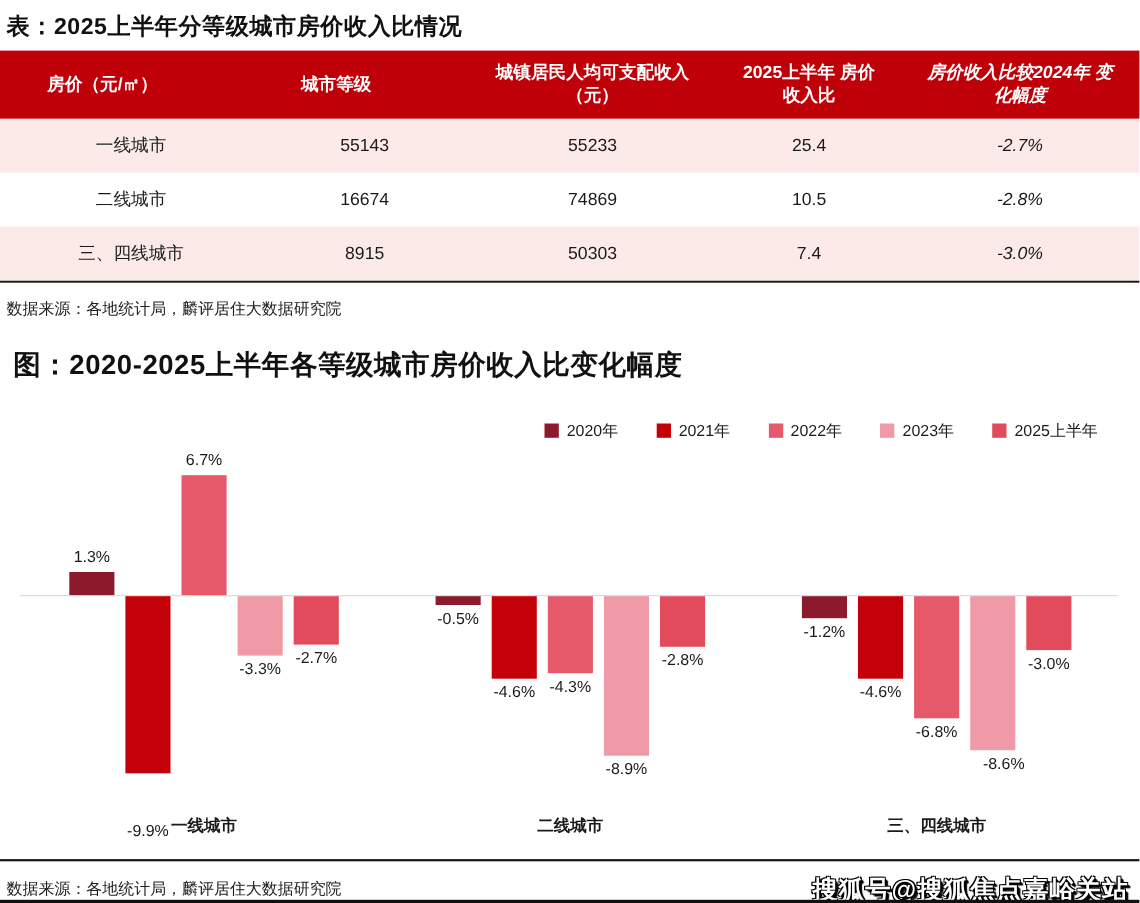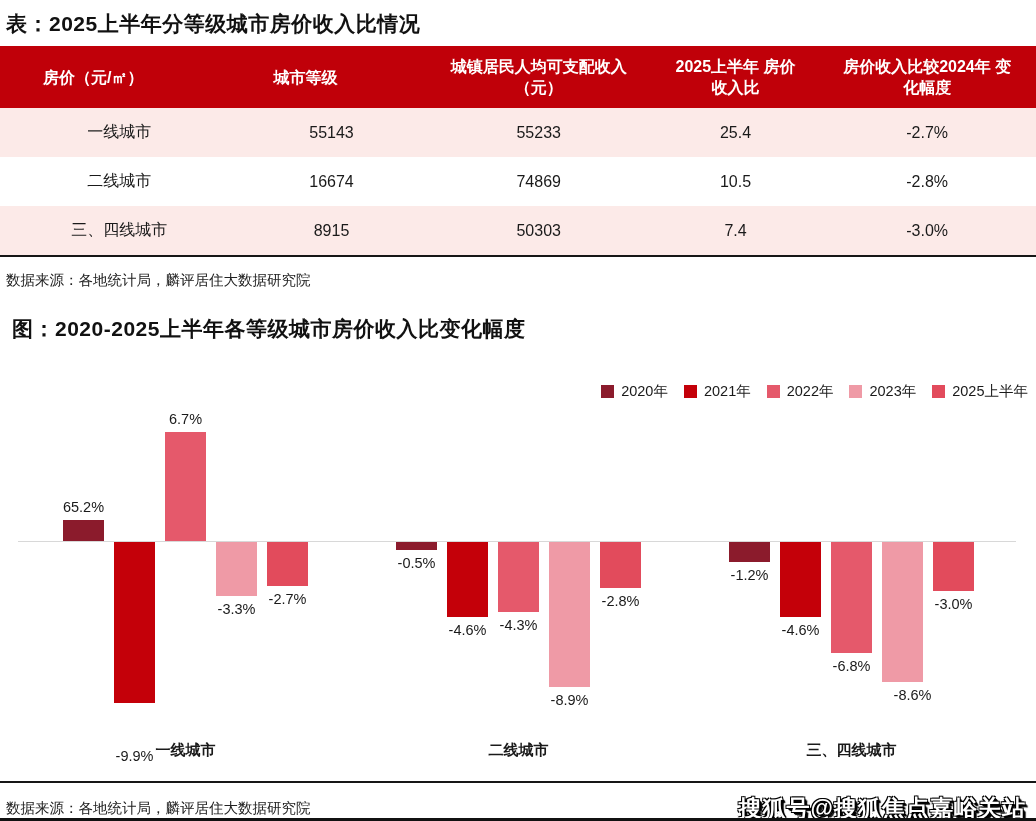--- a/index.html
+++ b/index.html
@@ -20,48 +20,48 @@
     letter-spacing: 0.5px;
   }
   
   .data-table { width: 1036px; border-bottom: 2px solid var(--divider); }
   .t-row { display: flex; width: 100%; }
   .t-cell {
     display: flex; align-items: center; justify-content: center;
     text-align: center;
   }
   .c0 { width: 23%; } .c1 { width: 18%; } .c2 { width: 22%; }
-  .c3 { width: 16%; } .c4 { width: 21%; }
+  .c3 { width: 16%; } .c4 { width: 21%; font-style: italic; }
   .t-head { background: var(--header-bg); height: 62px; }
   .t-head .t-cell {
     color: #ffffff; font-weight: bold; font-size: 16px;
     line-height: 21px; padding: 0 18px;
   }
   .t-body-row { height: 49px; font-size: 16px; color: #1a1a1a; }
   .stripe { background: var(--row-stripe); }
   .source-line {
     padding: 14px 6px 0 6px;
     height: 32px;
     font-size: 14.5px;
     color: #222;
   }
   .chart-title {
     margin-top: 26px;
     padding-left: 12px;
     height: 28px;
-    font-size: 21px;
+    font-size: 25px;
     font-weight: bold;
     color: #111;
     letter-spacing: 0.5px;
   }
   
   .chart { position: relative; margin-top: 36px; height: 402px; }
   .legend {
-    position: absolute; top: 0; right: 8px; height: 24px;
-    display: flex; align-items: center; gap: 16px; text-align: center;
+    position: absolute; top: 0; right: 38px; height: 24px;
+    display: flex; align-items: center; gap: 35px; text-align: center;
   }
   .legend-item { display: flex; align-items: center; font-size: 14.5px; color: #1a1a1a; }
   .legend-chip { width: 13px; height: 13px; margin-right: 7px; display: inline-block; }
   .plot { position: absolute; top: 28px; left: 0; width: 1036px; height: 330px; }
   .zero-line {
     position: absolute; left: 18px; right: 20px; top: 134px; height: 1px;
     background: var(--axis-line);
   }
   .bar { position: absolute; }
   .bar-label {
@@ -146,21 +146,21 @@
         <span>2023年</span>
       </div>
       <div class="legend-item">
         <span class="legend-chip" style="background: rgb(226, 75, 92);"></span>
         <span>2025上半年</span>
       </div>
     </div>
   <div class="plot">
     <div class="zero-line"></div>
   <div class="bar" style="left: 63px; width: 41px; background: rgb(139, 27, 44); height: 21.19px; top: 112.81px;"></div>
-      <div class="bar-label" style="left: 83.5px; top: 91.81px;">65.2%</div>
+      <div class="bar-label" style="left: 83.5px; top: 91.81px;">1.3%</div>
       <div class="bar" style="left: 396px; width: 41px; background: rgb(139, 27, 44); height: 8.15px; top: 135px;"></div>
       <div class="bar-label" style="left: 416.5px; top: 148.15px;">-0.5%</div>
       <div class="bar" style="left: 729px; width: 41px; background: rgb(139, 27, 44); height: 19.56px; top: 135px;"></div>
       <div class="bar-label" style="left: 749.5px; top: 159.56px;">-1.2%</div>
       <div class="bar" style="left: 114px; width: 41px; background: rgb(196, 0, 9); height: 161.37px; top: 135px;"></div>
       <div class="bar-label" style="left: 134.5px; top: 301.37px; margin-top: 40px;">-9.9%</div>
       <div class="bar" style="left: 447px; width: 41px; background: rgb(196, 0, 9); height: 74.98px; top: 135px;"></div>
       <div class="bar-label" style="left: 467.5px; top: 214.98px;">-4.6%</div>
       <div class="bar" style="left: 780px; width: 41px; background: rgb(196, 0, 9); height: 74.98px; top: 135px;"></div>
       <div class="bar-label" style="left: 800.5px; top: 214.98px;">-4.6%</div>

